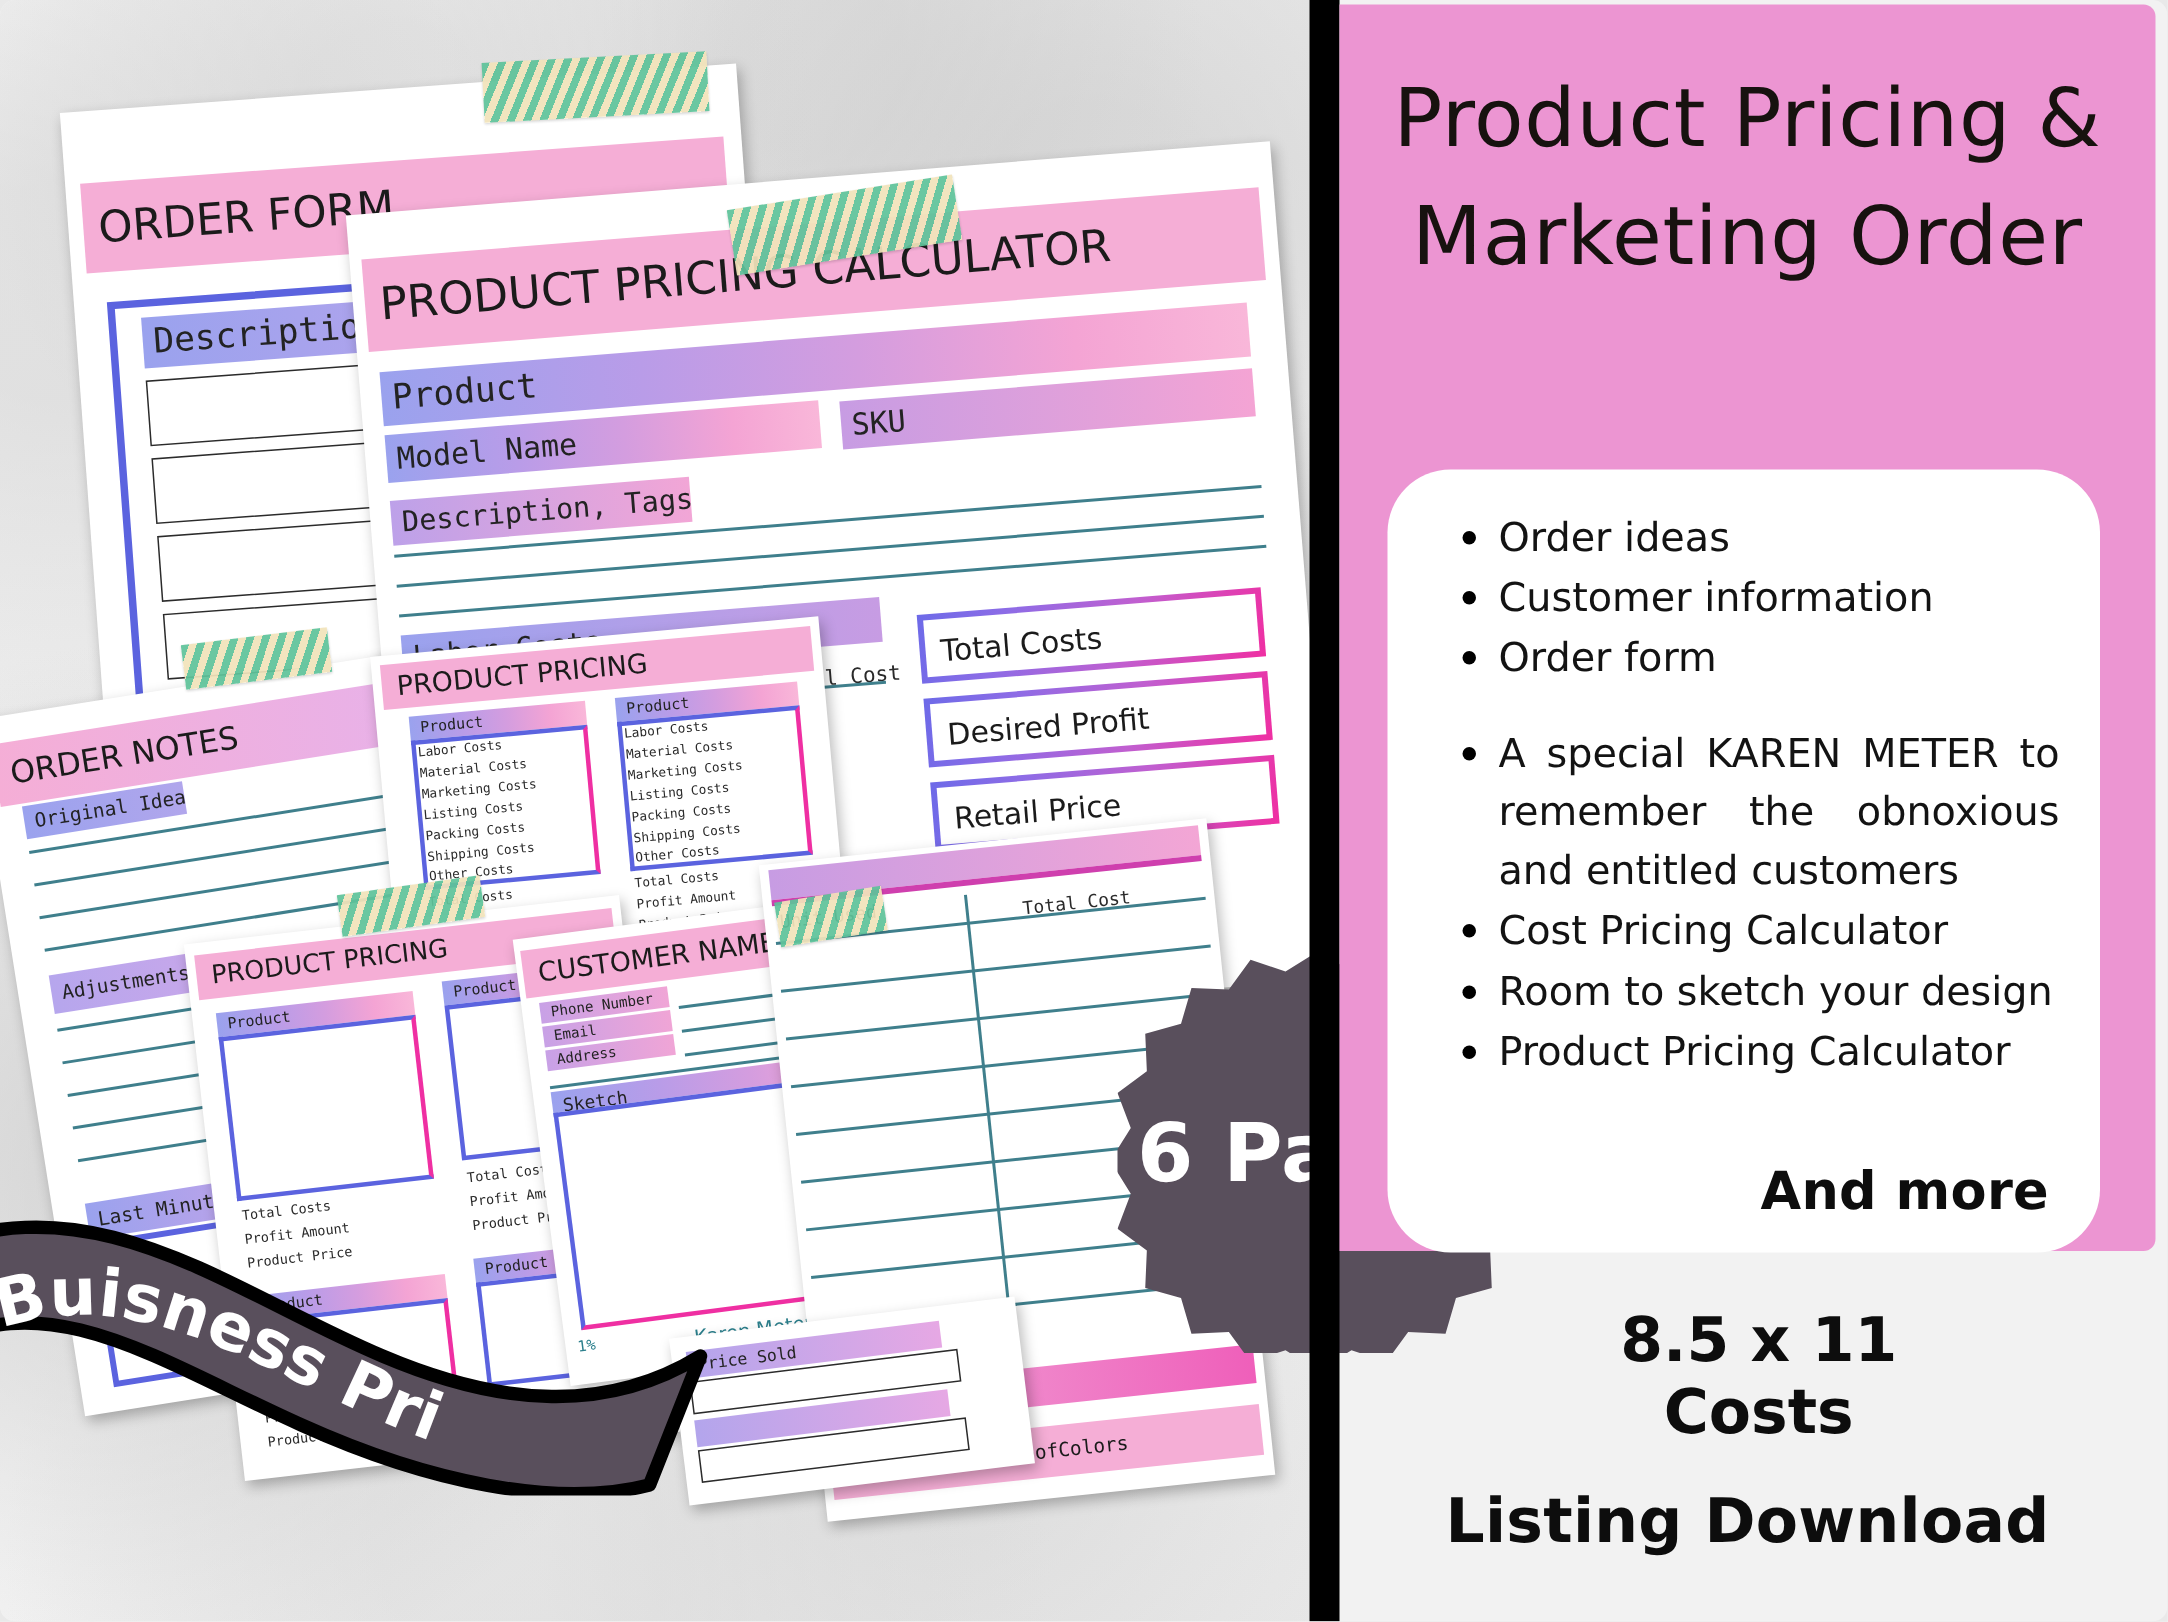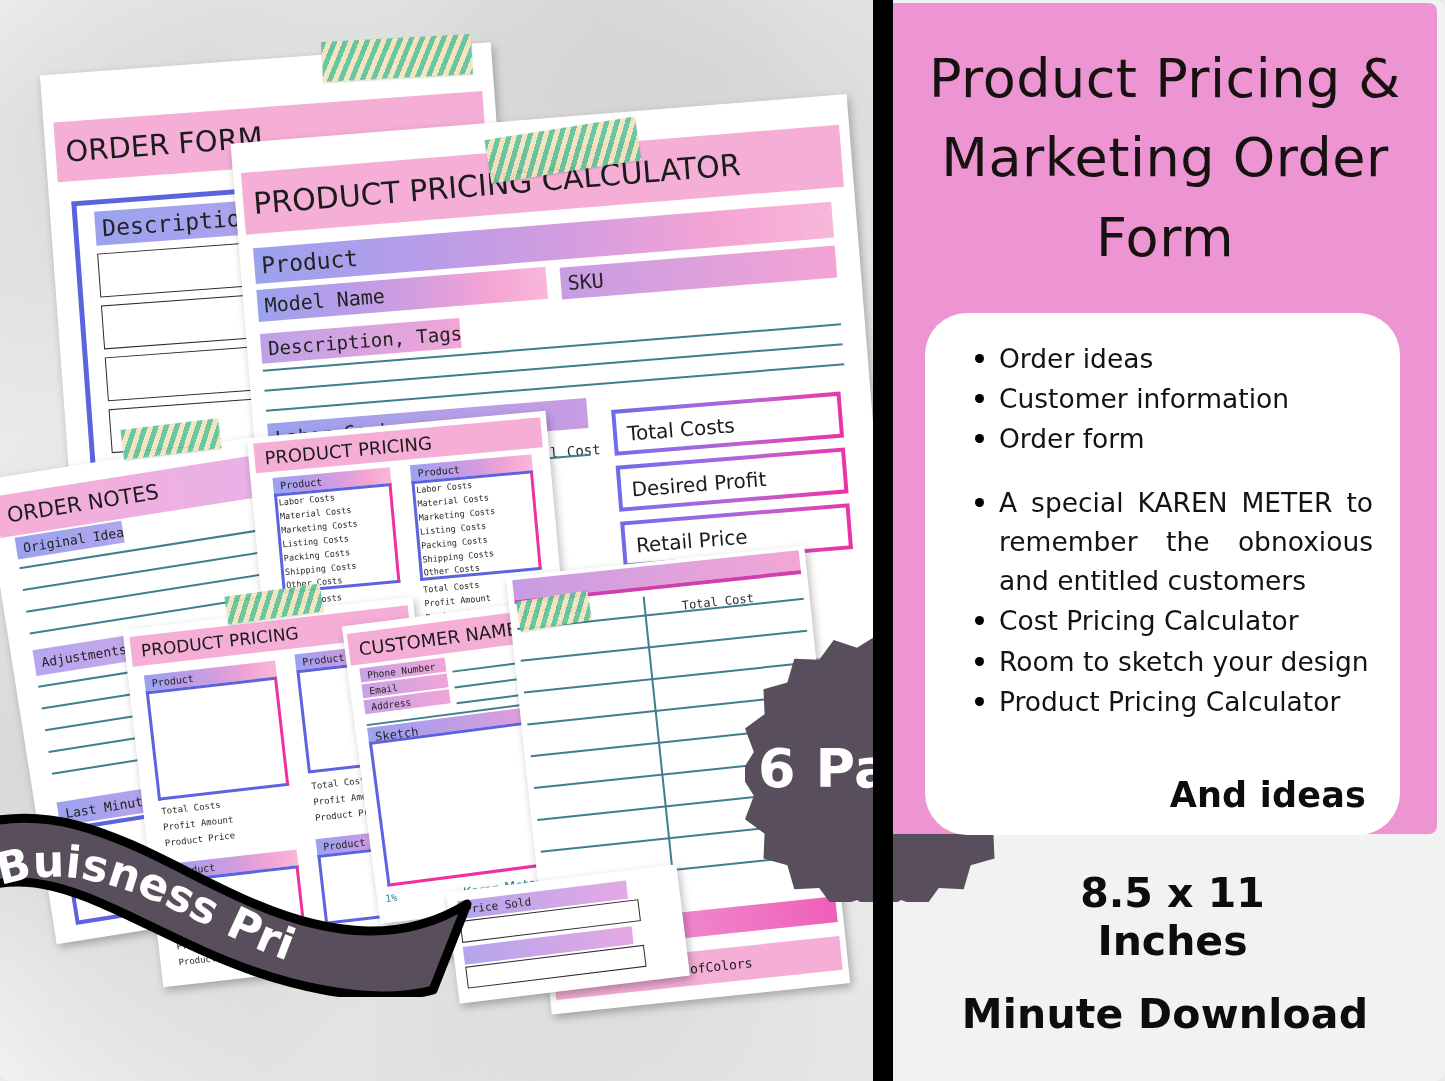--- a/index.html
+++ b/index.html
@@ -437,37 +437,36 @@
 
   </div>
 
   <div class="divider"></div>
 
   <div class="info-pane">
 
     <div class="title-block">
       <span class="tl">Product Pricing &amp;</span>
       <span class="tl">Marketing Order</span>
-      <span class="tl">Form</span>
     </div>
 
     <div class="feature-card">
       <ul class="bullets">
         <li><span>Order ideas</span></li>
         <li><span>Customer information</span></li>
         <li><span>Order form</span></li>
         <li class="wrap"><span>A special KAREN METER to remember the obnoxious and entitled customers</span></li>
         <li><span>Cost Pricing Calculator</span></li>
         <li><span>Room to sketch your design</span></li>
         <li><span>Product Pricing Calculator</span></li>
       </ul>
-      <div class="and-more">And ideas</div>
+      <div class="and-more">And more</div>
     </div>
 
     <div class="size-line">
       <span>8.5 x 11</span>
-      <span>Inches</span>
-    </div>
-
-    <div class="instant">Minute Download</div>
+      <span>Costs</span>
+    </div>
+
+    <div class="instant">Listing Download</div>
   </div>
 
 </div>
 
 </body></html>

